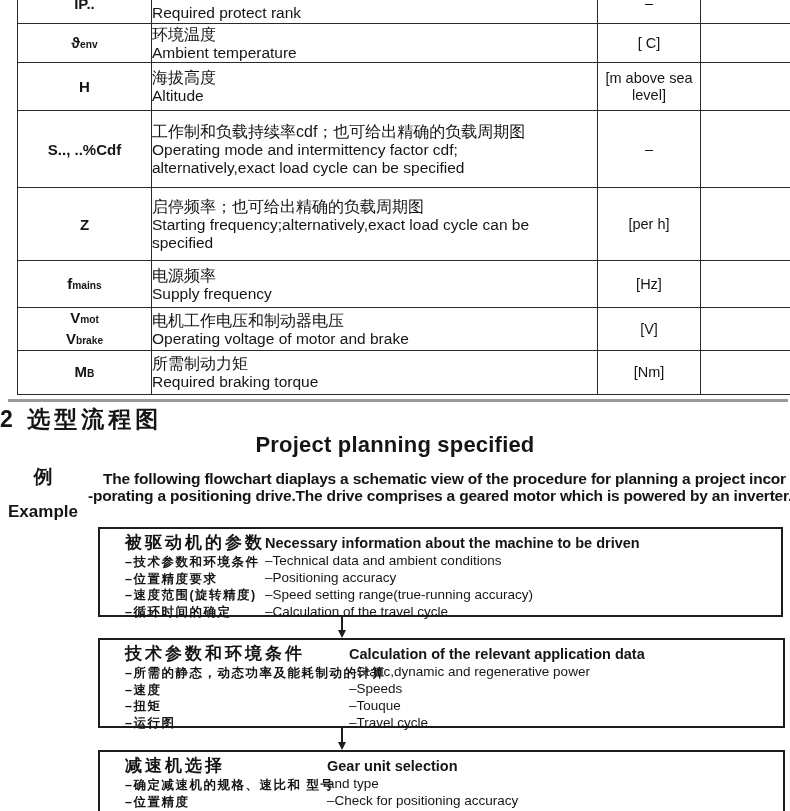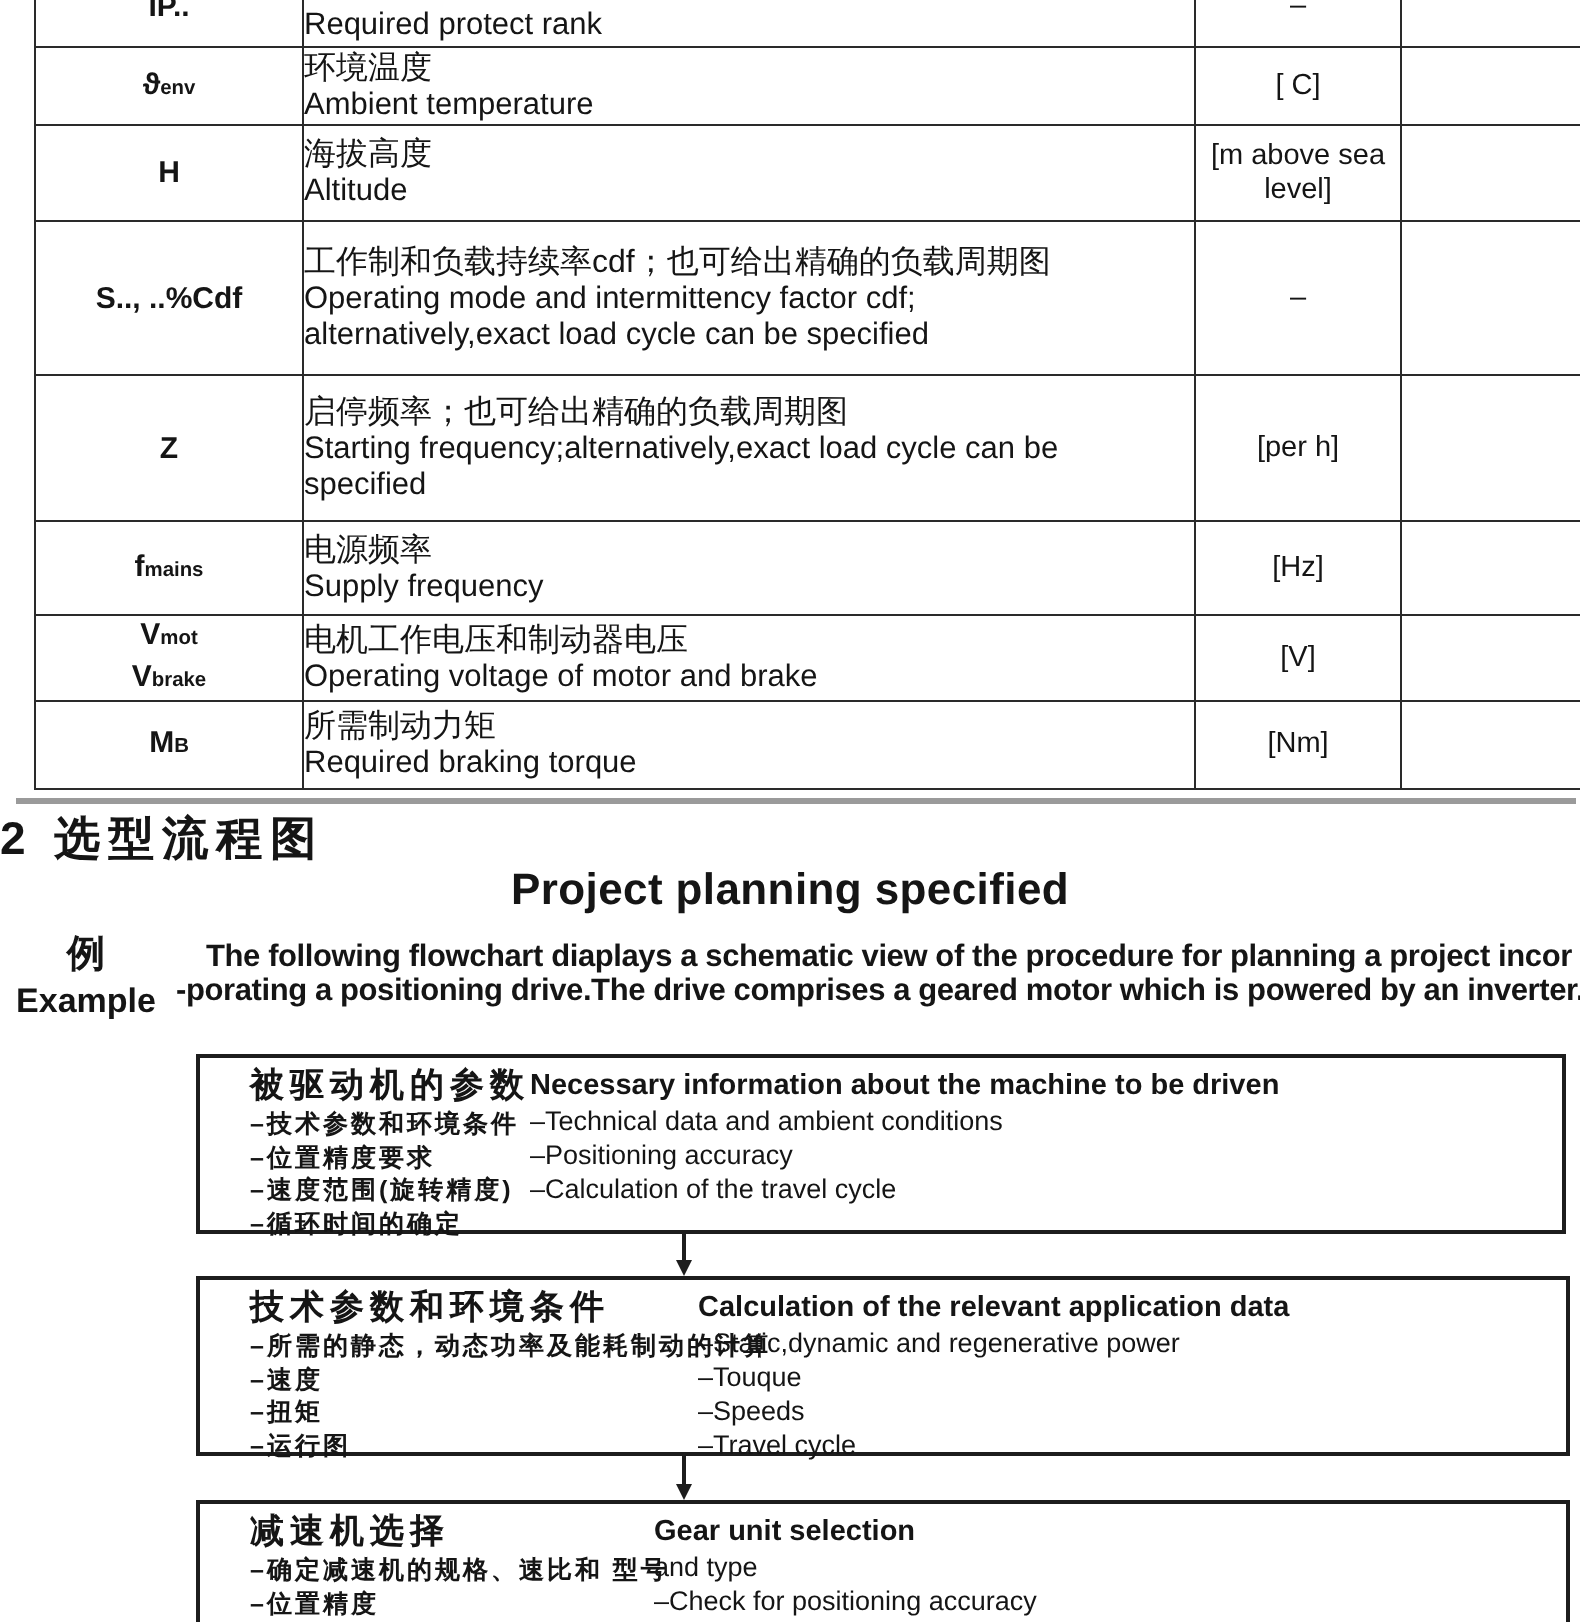--- a/index.html
+++ b/index.html
@@ -26,21 +26,21 @@
   
   .gray-rule{position:absolute;left:8px;top:399px;width:780px;height:3px;background:#9a9a9a;}
   
   .title-zh{position:absolute;left:0;top:404px;width:790px;
     font-size:23px;font-weight:bold;letter-spacing:4px;}
   .title-en{position:absolute;left:0;top:432px;width:790px;text-align:center;
     font-size:22px;font-weight:bold;letter-spacing:0.2px;}
   
   .example-label{position:absolute;left:2px;top:464px;width:82px;text-align:center;}
   .example-label .lbl-zh{font-size:19px;font-weight:bold;}
-  .example-label .lbl-en{font-size:17px;font-weight:bold;margin-top:1px;}
+  .example-label .lbl-en{font-size:17px;font-weight:bold;margin-top:12px;}
   .example-text{position:absolute;left:88px;top:466px;width:700px;}
   .ex-zh{font-size:17.5px;font-weight:bold;letter-spacing:1.5px;}
   .ex-en{font-size:15.5px;font-weight:bold;letter-spacing:-0.2px;line-height:17px;white-space:nowrap;}
   .ex-en1{margin-top:4px;padding-left:15px;}
   
   .flow-box{position:absolute;border:2px solid #1d1d1d;background:#fff;box-sizing:border-box;}
   .box-0{left:98px;top:527px;width:685px;height:90px;}
   .box-1{left:98px;top:638px;width:687px;height:90px;}
   .box-2{left:98px;top:750px;width:687px;height:78px;}
   .fb-left{position:absolute;left:25px;top:3px;}
@@ -184,36 +184,37 @@
         <div class="fb-zh-title">被驱动机的参数</div>
         <div class="fb-zh-item">–技术参数和环境条件</div>
         <div class="fb-zh-item">–位置精度要求</div>
         <div class="fb-zh-item">–速度范围(旋转精度)</div>
         <div class="fb-zh-item">–循环时间的确定</div>
       </div>
       <div class="fb-right">
         <div class="fb-en-title">Necessary information about the machine to be driven</div>
         <div class="fb-en-item">–Technical data and ambient conditions</div>
         <div class="fb-en-item">–Positioning accuracy</div>
+        <div class="fb-en-item">–Speed setting range(true-running accuracy)</div>
         <div class="fb-en-item">–Calculation of the travel cycle</div>
       </div>
     </div>
     <div class="flow-box box-1">
       <div class="fb-left">
         <div class="fb-zh-title">技术参数和环境条件</div>
         <div class="fb-zh-item">–所需的静态，动态功率及能耗制动的计算</div>
         <div class="fb-zh-item">–速度</div>
         <div class="fb-zh-item">–扭矩</div>
         <div class="fb-zh-item">–运行图</div>
       </div>
       <div class="fb-right">
         <div class="fb-en-title">Calculation of the relevant application data</div>
         <div class="fb-en-item">–Static,dynamic and regenerative power</div>
+        <div class="fb-en-item">–Speeds</div>
         <div class="fb-en-item">–Touque</div>
-        <div class="fb-en-item">–Speeds</div>
         <div class="fb-en-item">–Travel cycle</div>
       </div>
     </div>
     <div class="flow-box box-2">
       <div class="fb-left">
         <div class="fb-zh-title">减速机选择</div>
         <div class="fb-zh-item">–确定减速机的规格、速比和 型号</div>
         <div class="fb-zh-item">–位置精度</div>
       </div>
       <div class="fb-right">

